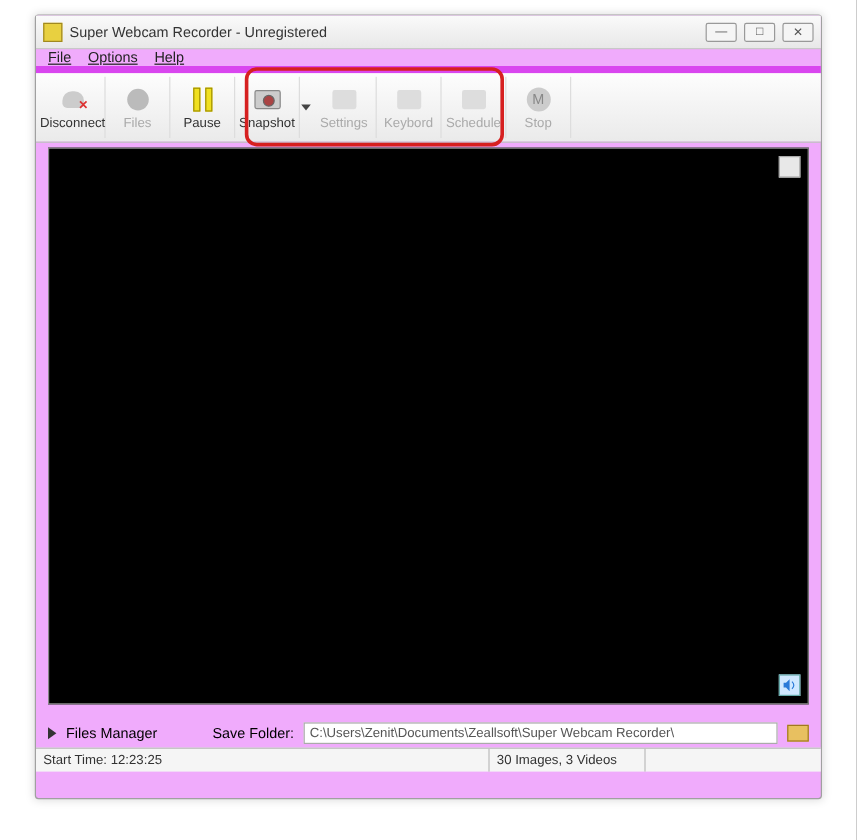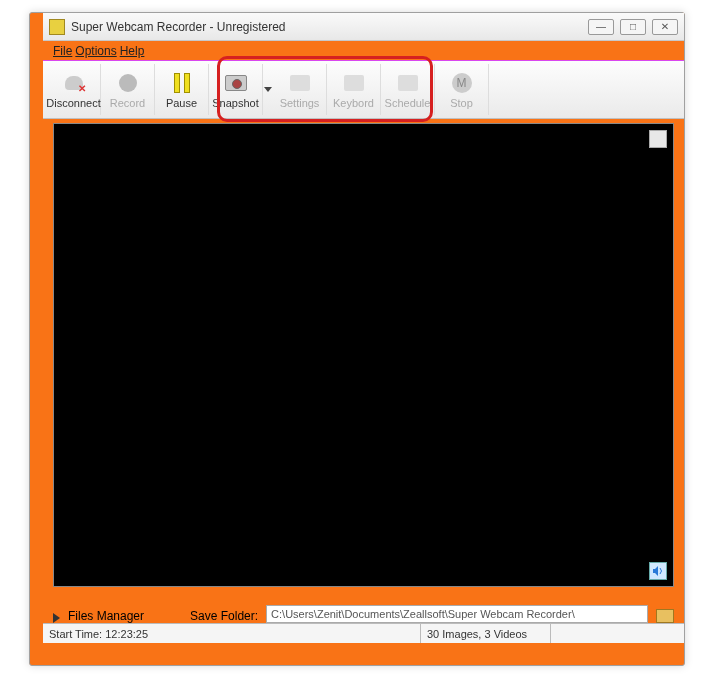--- a/index.html
+++ b/index.html
@@ -1,34 +1,34 @@
 <!DOCTYPE html>
 <html><head>
 <meta charset="utf-8">
 <style>
 * { box-sizing: border-box; margin: 0; padding: 0; font-family: 'Segoe UI', Tahoma, sans-serif; font-size: 12px; }
 body { background: #fff; width: 714px; height: 700px; position: relative; }
-.window { position: absolute; left: 29px; top: 12px; width: 656px; height: 654px; background: #f97316; border: 1px solid #a0a0a0; border-radius: 3px; box-shadow: 0 0 8px rgba(0,0,0,0.15); padding-left: 13px; }
+.window { position: absolute; left: 29px; top: 12px; width: 656px; height: 654px; background: #f0abfc; border: 1px solid #a0a0a0; border-radius: 3px; box-shadow: 0 0 8px rgba(0,0,0,0.15); }
 .titlebar { height: 28px; background: linear-gradient(#fafafa,#e8e8e8); border-bottom: 1px solid #c8c8c8; display: flex; align-items: center; padding: 0 6px; }
 .app-icon { width: 16px; height: 16px; background: #e8d040; border: 1px solid #a08820; margin-right: 6px; }
 .title-text { flex: 1; color: #333; }
 .win-btns { display: flex; gap: 6px; }
 .win-btn { width: 26px; height: 16px; border: 1px solid #999; background: #f5f5f5; border-radius: 2px; display: flex; align-items: center; justify-content: center; cursor: pointer; font-size: 10px; color: #555; }
-.menubar { height: 20px; display: flex; align-items: center; gap: 3px; padding: 0 10px; border-bottom: 1px solid #d946ef; }
+.menubar { height: 20px; display: flex; align-items: center; gap: 14px; padding: 0 10px; border-bottom: 6px solid #d946ef; }
 .menu-item { text-decoration: underline; cursor: pointer; color: #222; }
 .toolbar { height: 58px; background: linear-gradient(#fdfdfd,#eaeaea); border-bottom: 1px solid #c0c0c0; display: flex; align-items: stretch; padding: 3px 4px; position: relative; }
 .tbtn { width: 54px; display: flex; flex-direction: column; align-items: center; justify-content: center; gap: 2px; cursor: pointer; border-right: 1px solid #ddd; }
 .tbtn.dim span { color: #aaa; }
 .tbtn span { font-size: 11px; color: #333; }
 .ticon { width: 24px; height: 24px; display: flex; align-items: center; justify-content: center; }
 .redbox { position: absolute; left: 174px; top: -5px; width: 216px; height: 66px; border: 3px solid #d62020; border-radius: 10px; pointer-events: none; }
 .viewport { position: relative; background: #000; margin: 4px 10px; height: 464px; border: 1px solid #888; }
 .corner-tr { position: absolute; right: 6px; top: 6px; width: 18px; height: 18px; background: #e8e8e8; border: 1px solid #aaa; }
 .corner-br { position: absolute; right: 6px; bottom: 6px; width: 18px; height: 18px; background: #d0e8ff; border: 1px solid #6aa; display: flex; align-items: center; justify-content: center; }
-.filesrow { height: 24px; display: flex; align-items: flex-end; padding: 0 10px; gap: 8px; margin-top: 12px; }
+.filesrow { height: 24px; display: flex; align-items: center; padding: 0 10px; gap: 8px; margin-top: 12px; }
 .tri { width: 0; height: 0; border-top: 5px solid transparent; border-bottom: 5px solid transparent; border-left: 7px solid #333; cursor: pointer; }
 .save-input { flex: 1; height: 18px; border: 1px solid #aaa; background: #fff; padding: 0 4px; font-size: 11px; color: #555; }
 .folder-btn { width: 18px; height: 14px; background: #e8c060; border: 1px solid #a07820; cursor: pointer; }
 .statusbar { height: 20px; border-top: 1px solid #bbb; display: flex; background: #f5f5f5; }
 .status-seg { border-right: 1px solid #bbb; padding: 2px 6px; display: flex; align-items: center; font-size: 11px; color: #333; }
 .status-seg:nth-child(1){ width: 378px; } .status-seg:nth-child(2){ width: 130px; } .status-seg:nth-child(3){ flex: 1; border-right: none; }
 
 .i-cart { width: 20px; height: 16px; border: 2px solid #1a6dd8; border-top: none; position: relative; }
 .i-cart:before { content: ''; position: absolute; left: -4px; top: -6px; width: 6px; height: 6px; border: 2px solid #1a6dd8; border-radius: 50% 50% 0 0; border-bottom: none; }
 .i-cam { width: 18px; height: 14px; background: #ccc; border-radius: 8px 8px 4px 4px; position: relative; }
@@ -68,21 +68,21 @@
     <div class="tbtn">
       <div class="ticon">
           <div class="i-cam"></div>
         </div>
       <span>Disconnect</span>
     </div>
     <div class="tbtn dim">
       <div class="ticon">
           <div class="i-rec"></div>
         </div>
-      <span>Record</span>
+      <span>Files</span>
     </div>
     <div class="tbtn">
       <div class="ticon">
           <div class="i-pause">
             <div></div>
             <div></div>
           </div>
         </div>
       <span>Pause</span>
     </div>

